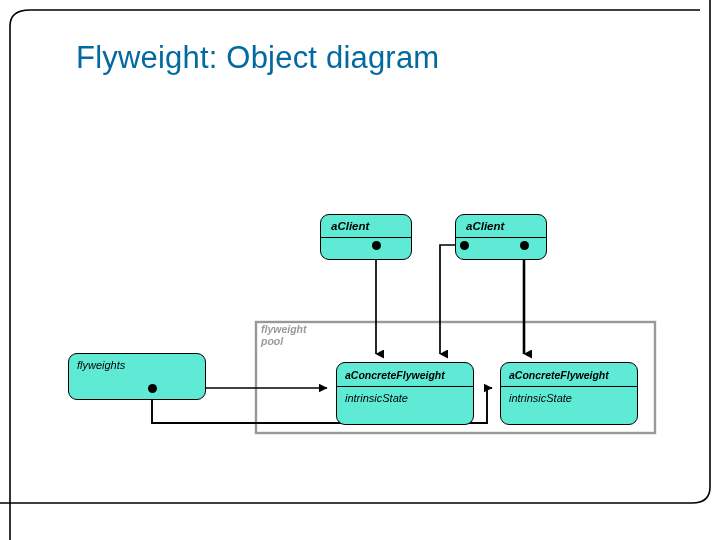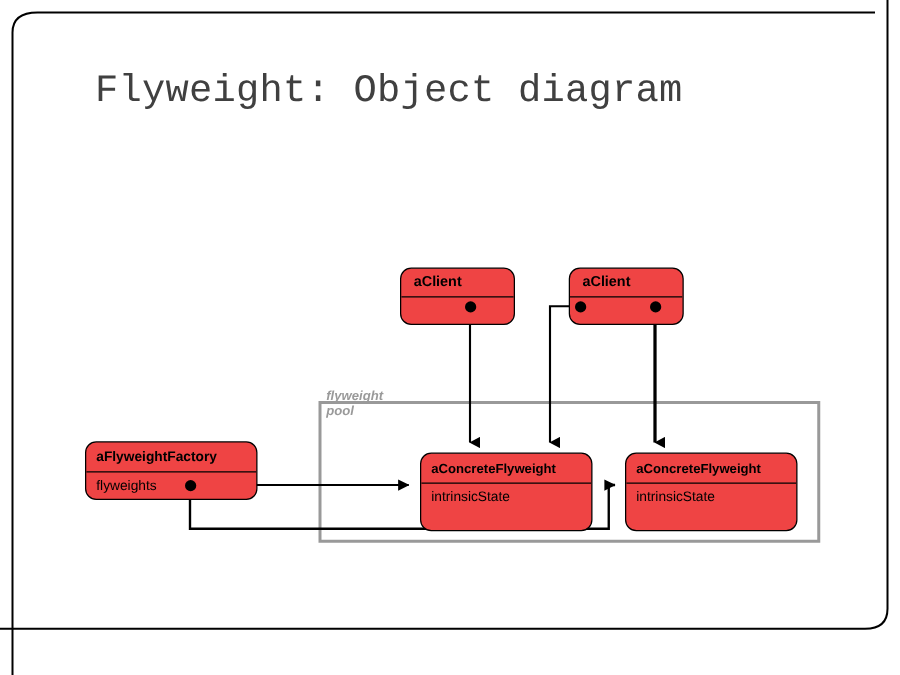--- a/index.html
+++ b/index.html
@@ -25,24 +25,24 @@
     left: 0;
     top: 0;
     width: 720px;
     height: 540px;
     pointer-events: none;
   }
   
   #title {
     position: absolute;
     left: 76px;
-    top: 56px;
+    top: 40px;
     font-size: 31px;
-    color: #404040;
-    font-family: Liberation Mono, monospace;
+    color: #0369a1;
+    font-family: Liberation Sans, sans-serif;
     font-weight: normal;
     letter-spacing: 0.2px;
     white-space: nowrap;
   }
   
   #diagram {
     position: absolute;
     left: 0;
     top: 0;
     width: 720px;
@@ -54,22 +54,23 @@
     top: 0;
     width: 720px;
     height: 500px;
   }
   
   .uml-box {
     position: absolute;
     box-sizing: border-box;
     border: 1.6px solid #000000;
     border-radius: 9px;
-    background: #ef4444;
+    background: #5eead4;
     overflow: hidden;
+    font-style: italic;
   }
   .uml-title {
     box-sizing: border-box;
     font-weight: bold;
     font-size: 11.5px;
     color: #000000;
     border-bottom: 1.6px solid #000000;
     display: flex;
     align-items: center;
     padding-left: 10px;
@@ -105,21 +106,21 @@
     position: absolute;
     width: 9px;
     height: 9px;
     border-radius: 50%;
     background: #000000;
   }
   
   #pool-label {
     position: absolute;
     left: 261px;
-    top: 311px;
+    top: 323px;
     font-size: 10.5px;
     font-style: italic;
     font-weight: bold;
     color: #9a9a9a;
     line-height: 12px;
     white-space: pre-line;
   }
   
   #footer {
     position: absolute;
@@ -176,21 +177,20 @@
     <div class="dot" style="left:372px; top:241px;"></div>
 
     <div class="uml-box client-box" id="box-client-2">
       <div class="uml-title">aClient</div>
       <div class="uml-attr"></div>
     </div>
     <div class="dot" style="left:460px; top:241px;"></div>
     <div class="dot" style="left:520px; top:241px;"></div>
 
     <div class="uml-box" id="box-factory">
-      <div class="uml-title">aFlyweightFactory</div>
       <div class="uml-attr">flyweights</div>
     </div>
     <div class="dot" style="left:148px; top:384px;"></div>
 
     <div class="uml-box cf-box" id="box-cf-1">
       <div class="uml-title">aConcreteFlyweight</div>
       <div class="uml-attr">intrinsicState</div>
     </div>
 
     <div class="uml-box cf-box" id="box-cf-2">

